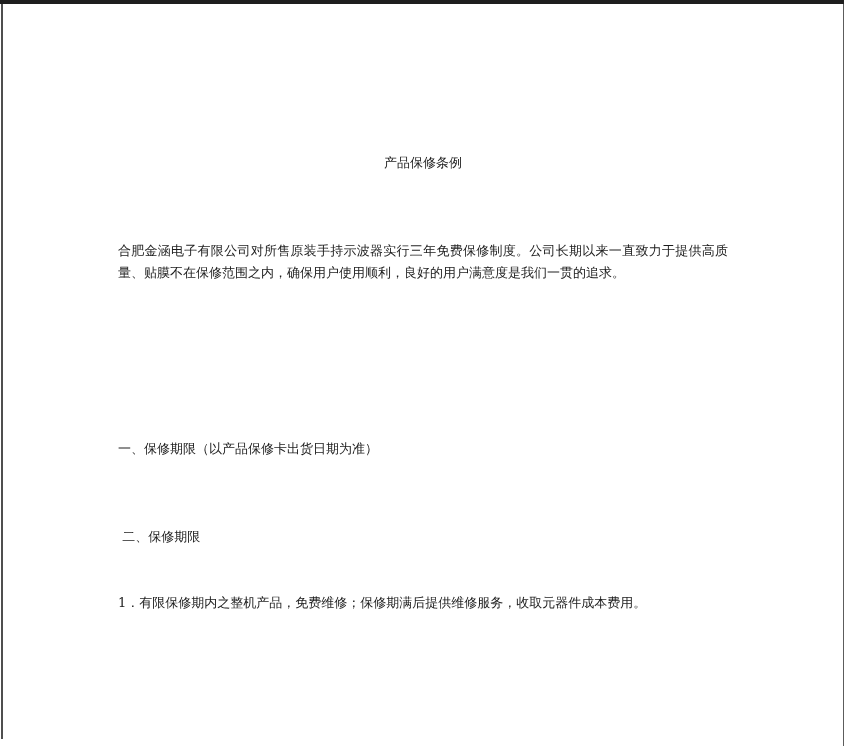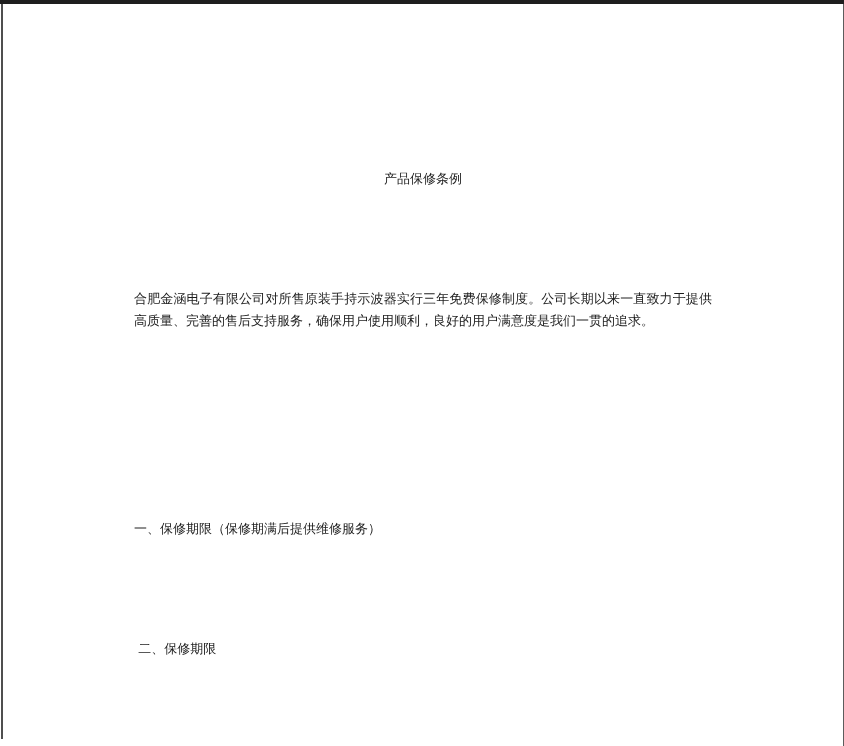--- a/index.html
+++ b/index.html
@@ -37,47 +37,48 @@
     left: 118px;
     top: 86px;
     width: 610px;
     color: var(--text-color, #1c1c1c);
     font-size: 13px;
     line-height: 22px;
     text-align: justify;
     white-space: pre-wrap;
   }
   .line {
-    margin: 16px;
+    margin: 0;
   }
   .line-title {
     text-align: center;
   }
   .spacer {
     height: 22px;
   }
 </style>
 </head>
 <body>
 
 <div class="scan-border-top"></div>
 <div class="scan-border-left"></div>
 <div class="scan-border-right"></div>
 
 <div class="doc-content">
 
   <div class="line line-title">产品保修条例</div>
 
-  <div class="line">合肥金涵电子有限公司对所售原装手持示波器实行三年免费保修制度。公司长期以来一直致力于提供高质量、完善的售后支持服务，确保用户使用顺利，良好的用户满意度是我们一贯的追求。</div>
+  <div class="line">合肥金涵电子有限公司对所售原装手持示波器实行三年免费保修制度。公司长期以来一直致力于提供高质量、贴膜不在保修范围之内，确保用户使用顺利，良好的用户满意度是我们一贯的追求。</div>
 
   <div class="spacer"></div>
 
-  <div class="line">一、保修期限（保修期满后提供维修服务）</div>
+  <div class="line">一、保修期限（以产品保修卡出货日期为准）</div>
 
   <div class="line"> 二、保修期限</div>
+  <div class="line">1．有限保修期内之整机产品，免费维修；保修期满后提供维修服务，收取元器件成本费用。</div>
   
   
   
 
   
 
   
   
   
   

